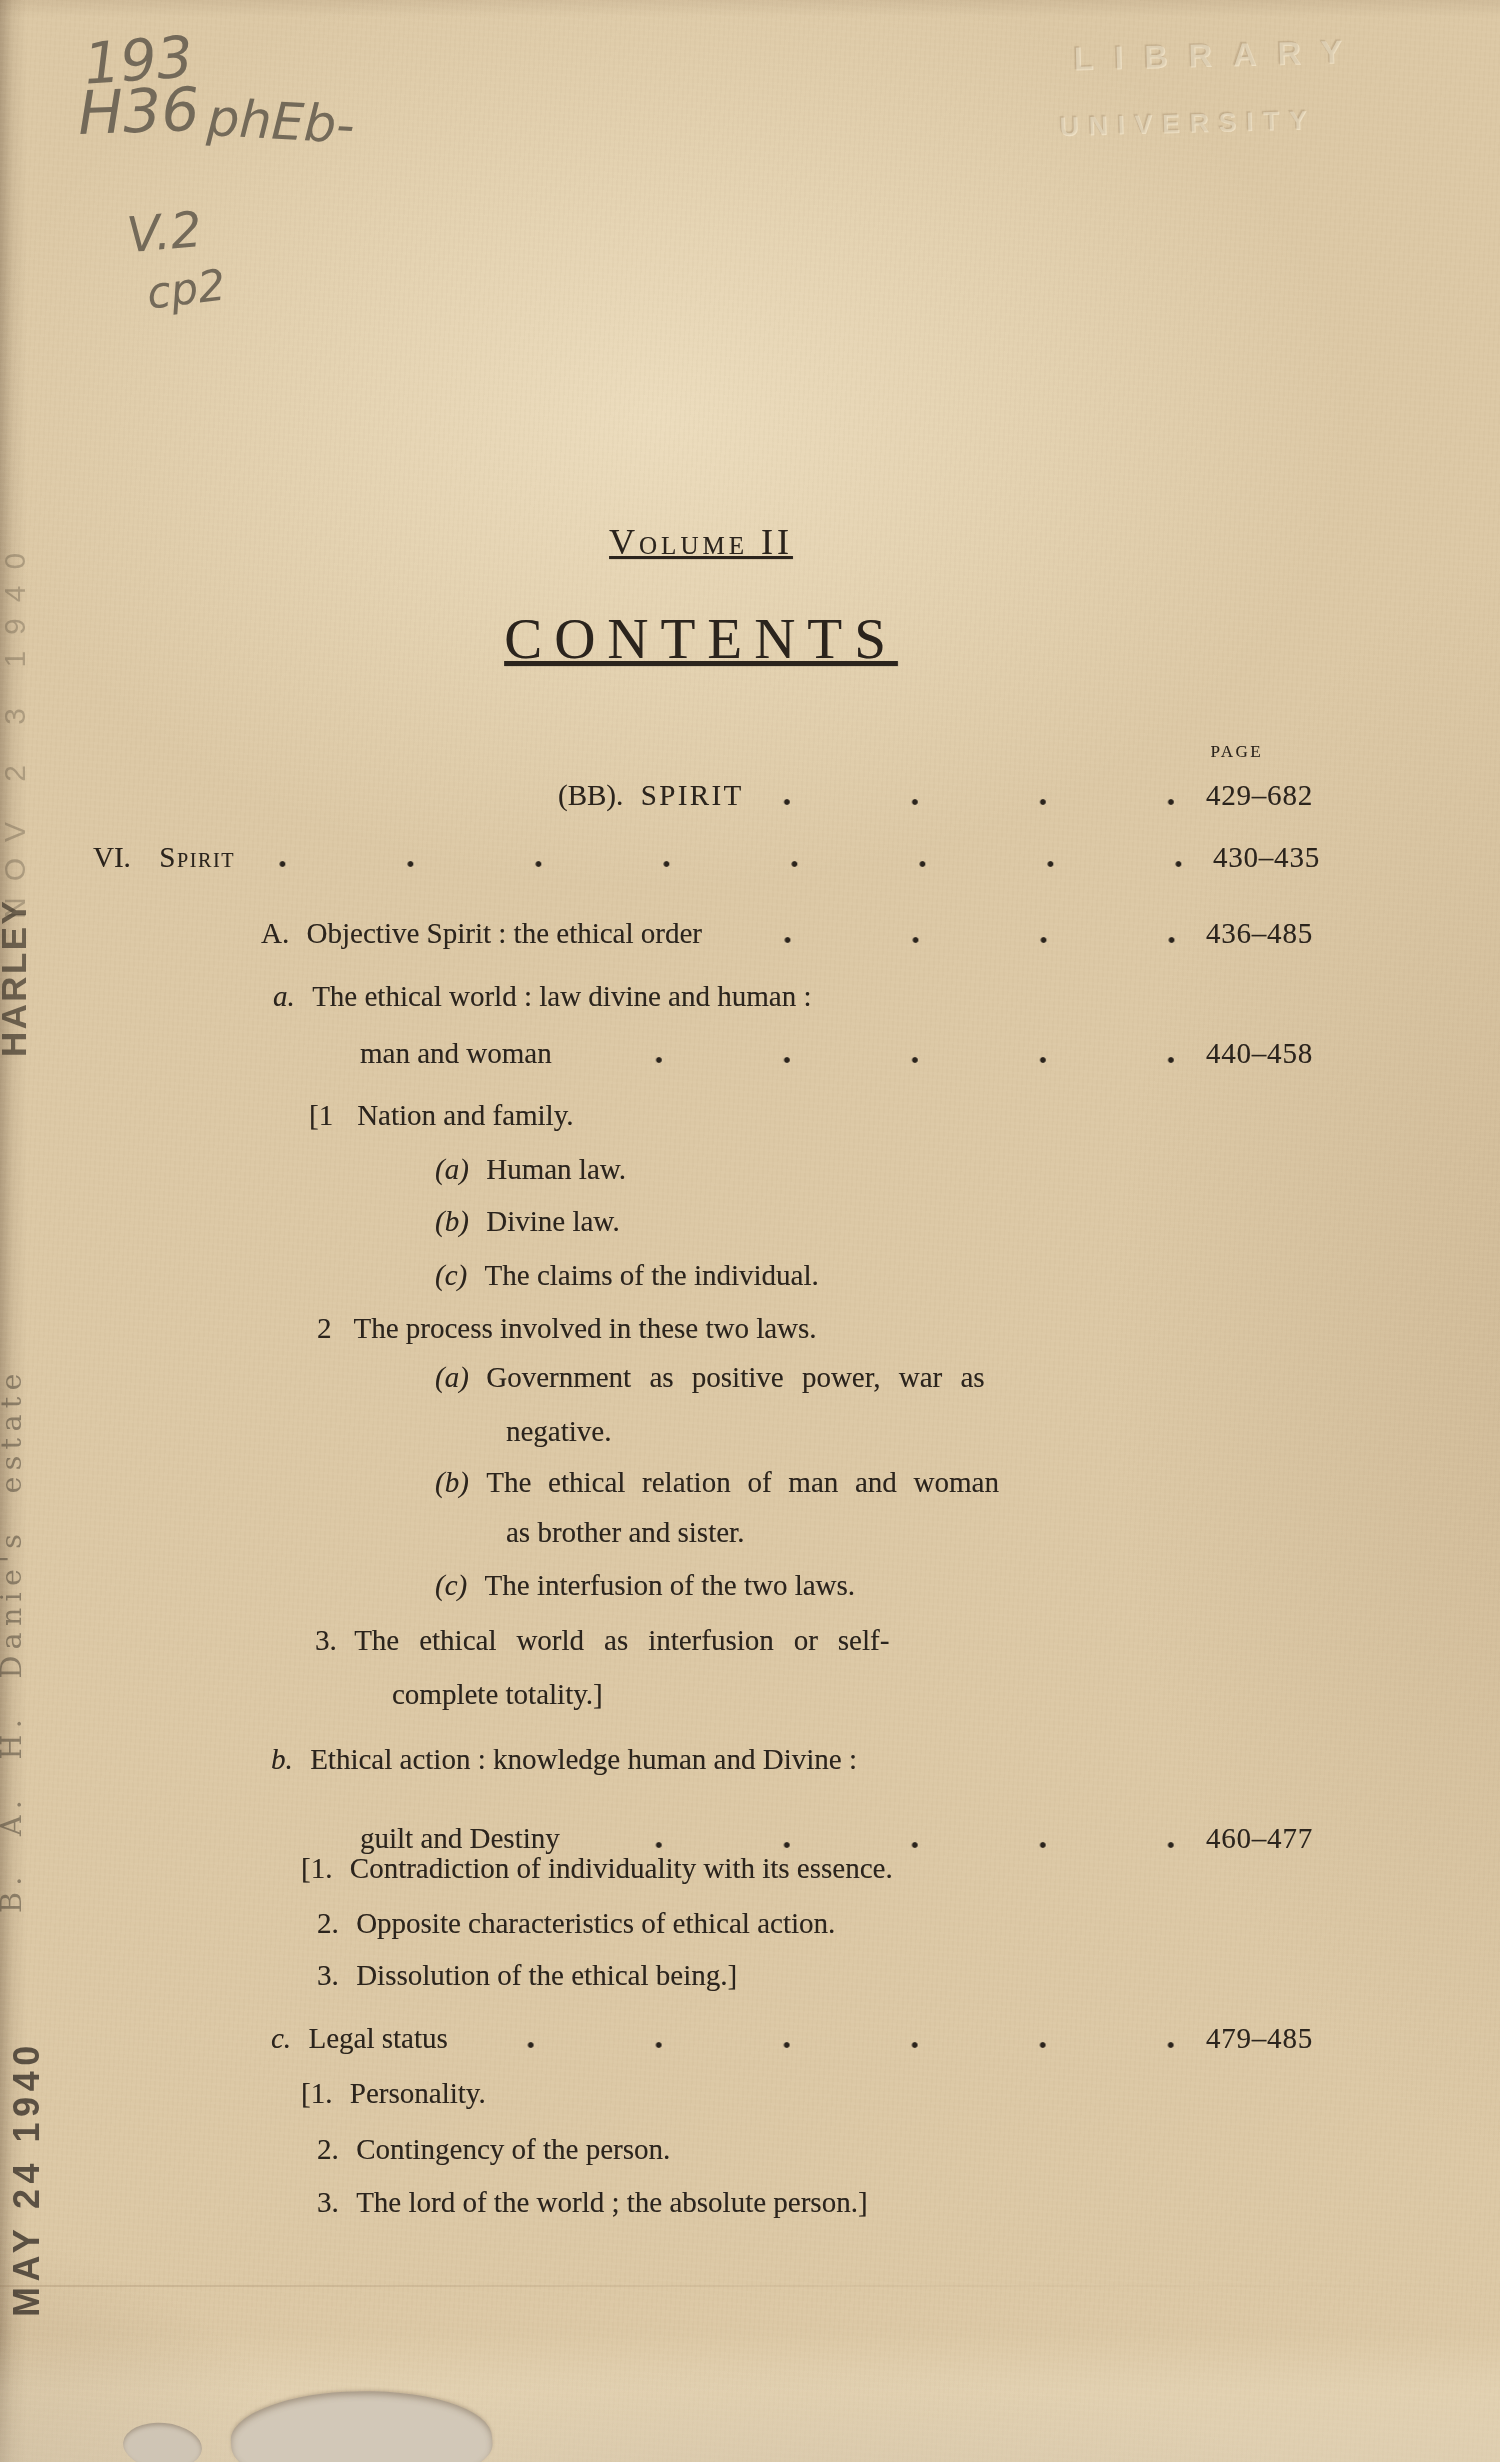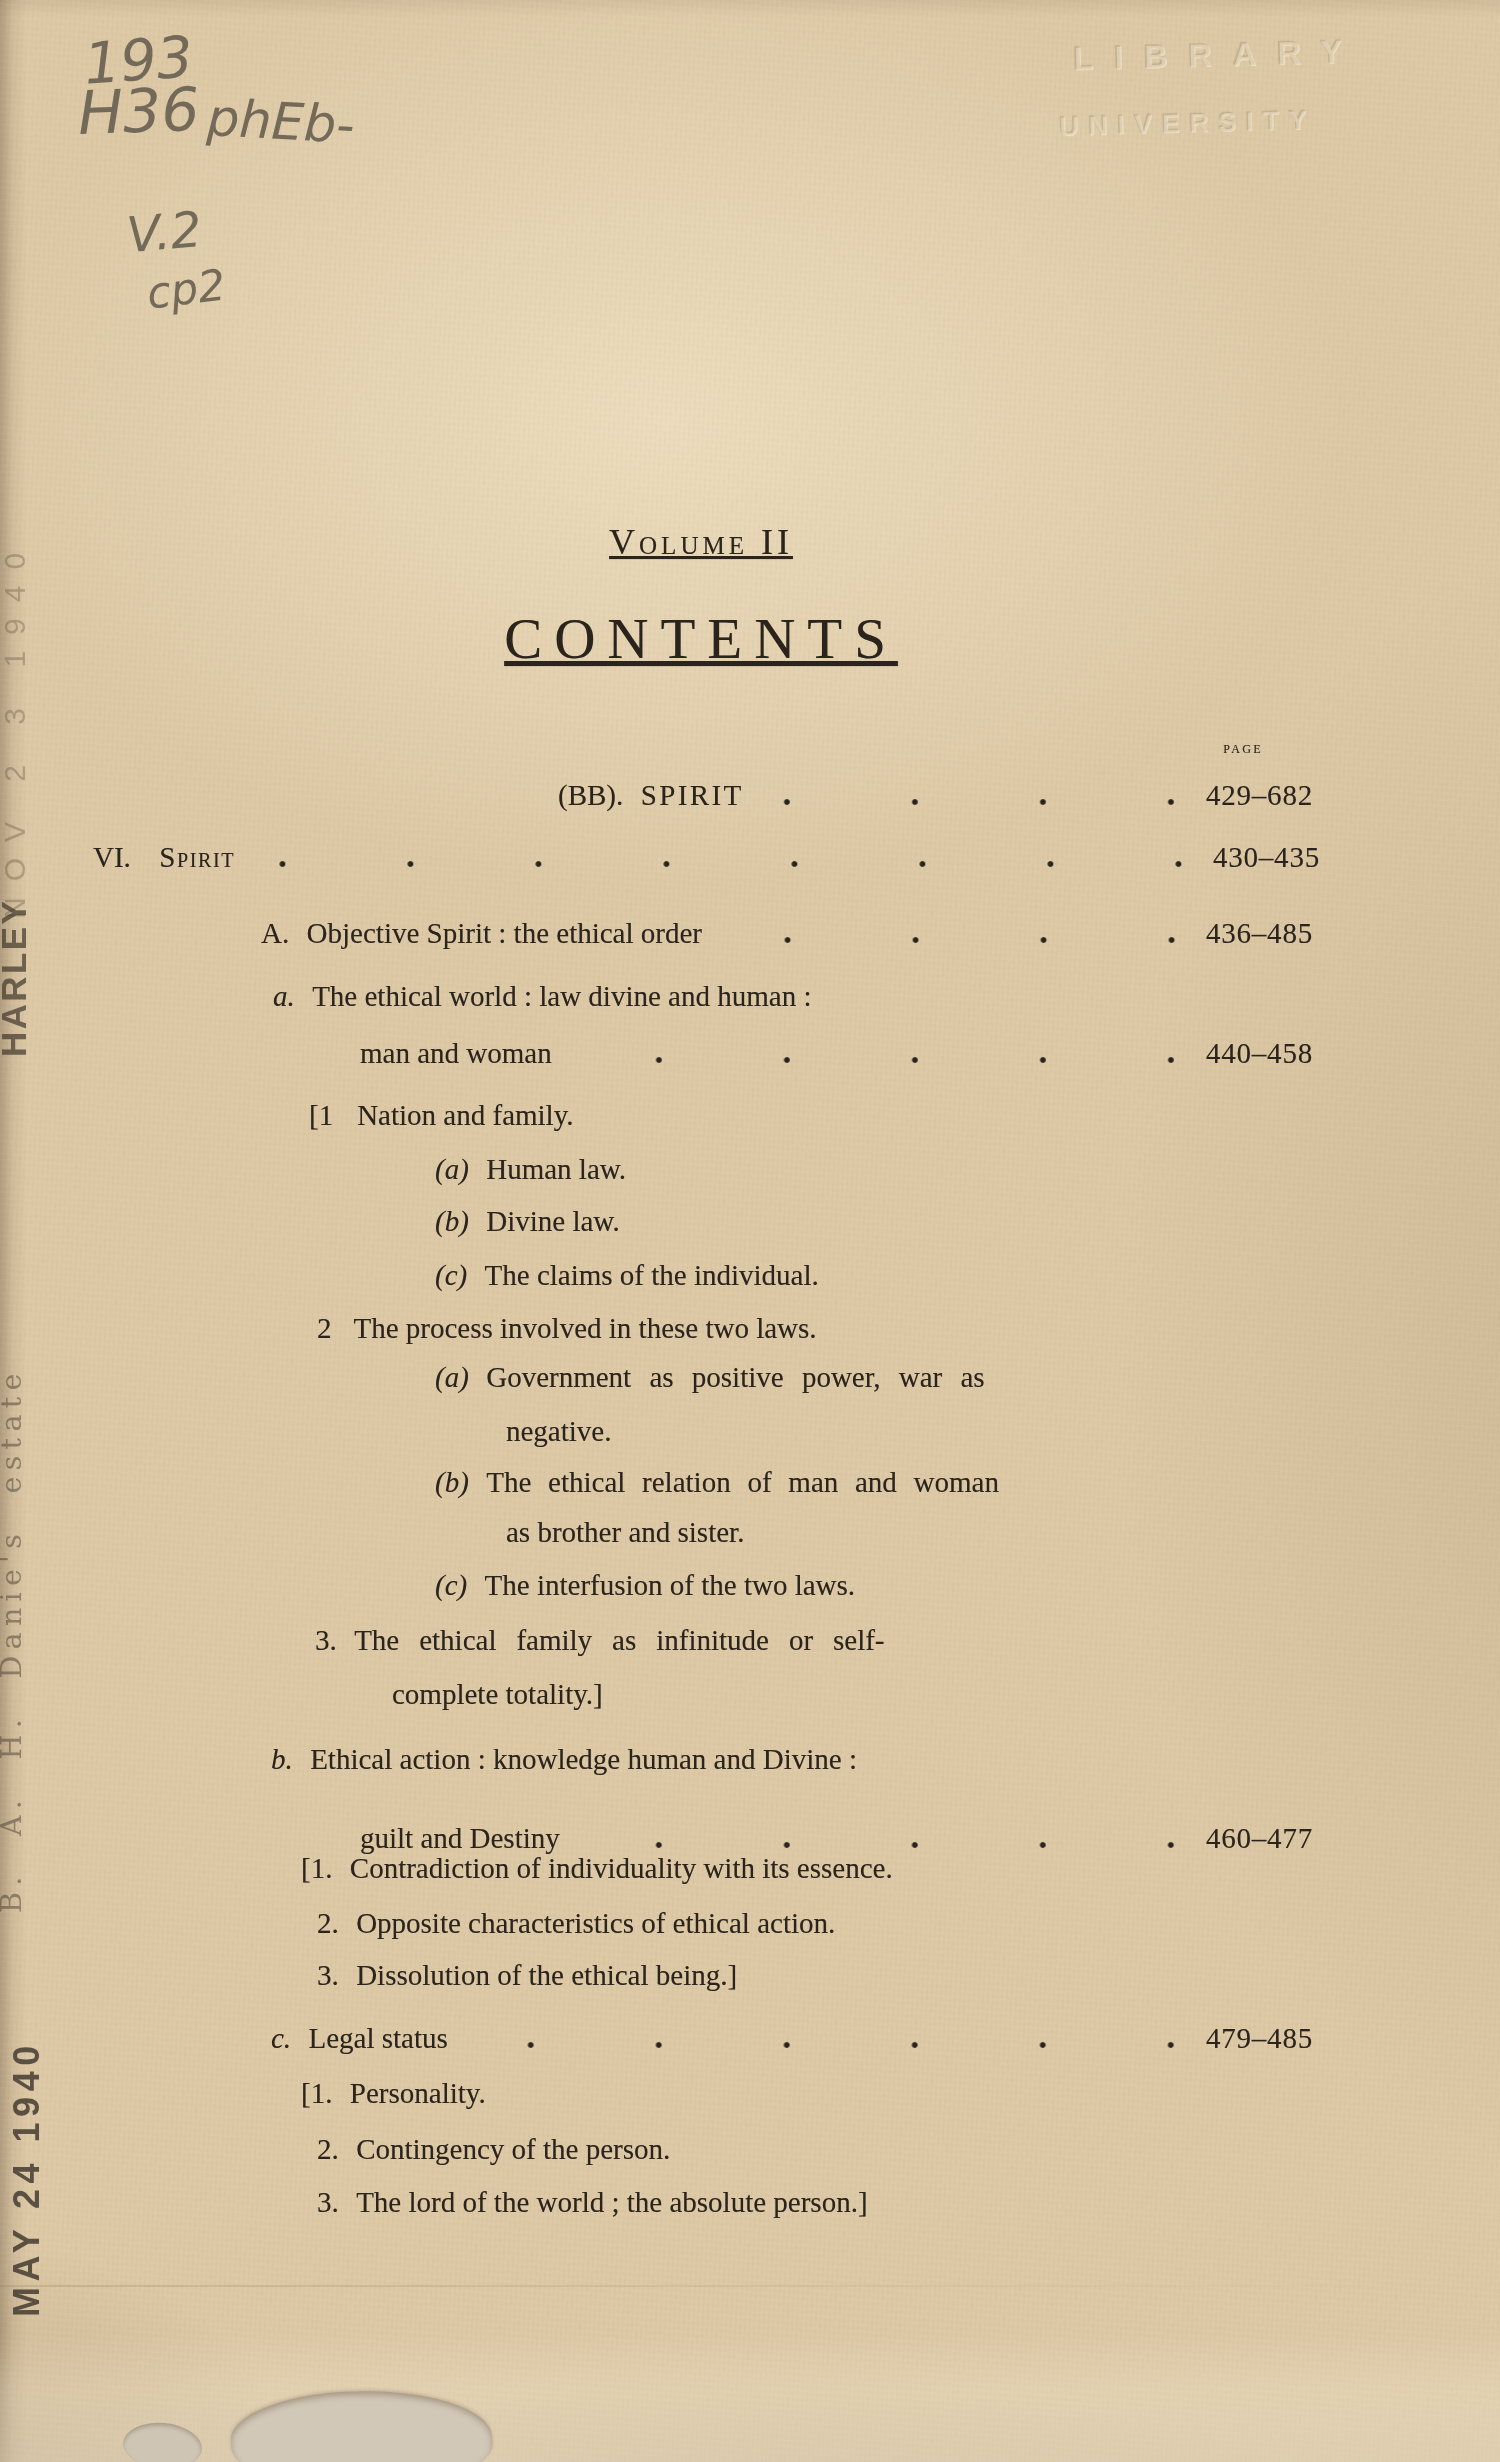--- a/index.html
+++ b/index.html
@@ -18,21 +18,21 @@
     background-image:
       repeating-linear-gradient(93deg, rgba(118,94,64,0.04) 0 1.6px, rgba(118,94,64,0) 1.6px 4.7px),
       repeating-linear-gradient(4deg, rgba(255,246,224,0.05) 0 2.4px, rgba(255,246,224,0) 2.4px 6.3px);
   }
   .ink{color:#2b241d;text-shadow:0.2px 0.3px 0.6px rgba(43,36,29,0.35);}
   .abs{position:absolute;}
   .center-x{transform:translateX(-50%);text-decoration:underline;}
   
   #volume-title{top:521px;left:701px;font-size:36px;font-variant:small-caps;letter-spacing:4px;white-space:nowrap;}
   #contents-title{top:606px;left:701px;font-size:57px;letter-spacing:12px;white-space:nowrap;}
-  #page-col-label{top:742px;right:237px;font-size:12px;letter-spacing:2.4px;}
+  #page-col-label{top:742px;right:237px;font-size:17px;letter-spacing:2.4px;}
   
   .toc-row{position:absolute;display:flex;align-items:baseline;font-size:29px;line-height:36px;white-space:nowrap;color:#2b241d;text-shadow:0.2px 0.3px 0.6px rgba(43,36,29,0.35);}
   .toc-row .num{flex:0 0 auto;}
   .toc-row .italic{font-style:italic;}
   .toc-row .smallcaps{font-variant:small-caps;letter-spacing:1.6px;}
   .leader{flex:1 1 auto;align-self:flex-end;height:8px;margin:0 27px 7.1px 28.5px;
     background-image:radial-gradient(circle at 3.2px 4px, #2b241d 2.4px, rgba(43,36,29,0) 3.3px);
     background-size:128px 8px;background-repeat:repeat-x;background-position:right 11px top 0;}
   .pages{flex:0 0 auto;letter-spacing:0.8px;}
   
@@ -147,21 +147,21 @@
       </div>
       <div class="toc-row" style="top: 1514px; left: 506px;">
         <span class="txt">as brother and sister.</span>
       </div>
       <div class="toc-row" style="top: 1567px; left: 435px;">
         <span class="num italic" style="margin-right: 17.4px;">(c)</span>
         <span class="txt">The interfusion of the two laws.</span>
       </div>
       <div class="toc-row" style="top: 1622px; left: 315px;">
         <span class="num" style="margin-right: 17.4px;">3.</span>
-        <span class="txt" style="word-spacing: 12.7px;">The ethical family as infinitude or self-</span>
+        <span class="txt" style="word-spacing: 12.7px;">The ethical world as interfusion or self-</span>
       </div>
       <div class="toc-row" style="top: 1676px; left: 392px; justify-content: center;">
         <span class="txt">complete totality.]</span>
       </div>
       <div class="toc-row" style="top: 1741px; left: 271px;">
         <span class="num italic" style="margin-right: 17.4px;">b.</span>
         <span class="txt">Ethical action : knowledge human and Divine :</span>
       </div>
       <div class="toc-row" style="top: 1800px; left: 360px; right: 187px; margin-top: 20px;">
         <span class="txt">guilt and Destiny</span>

